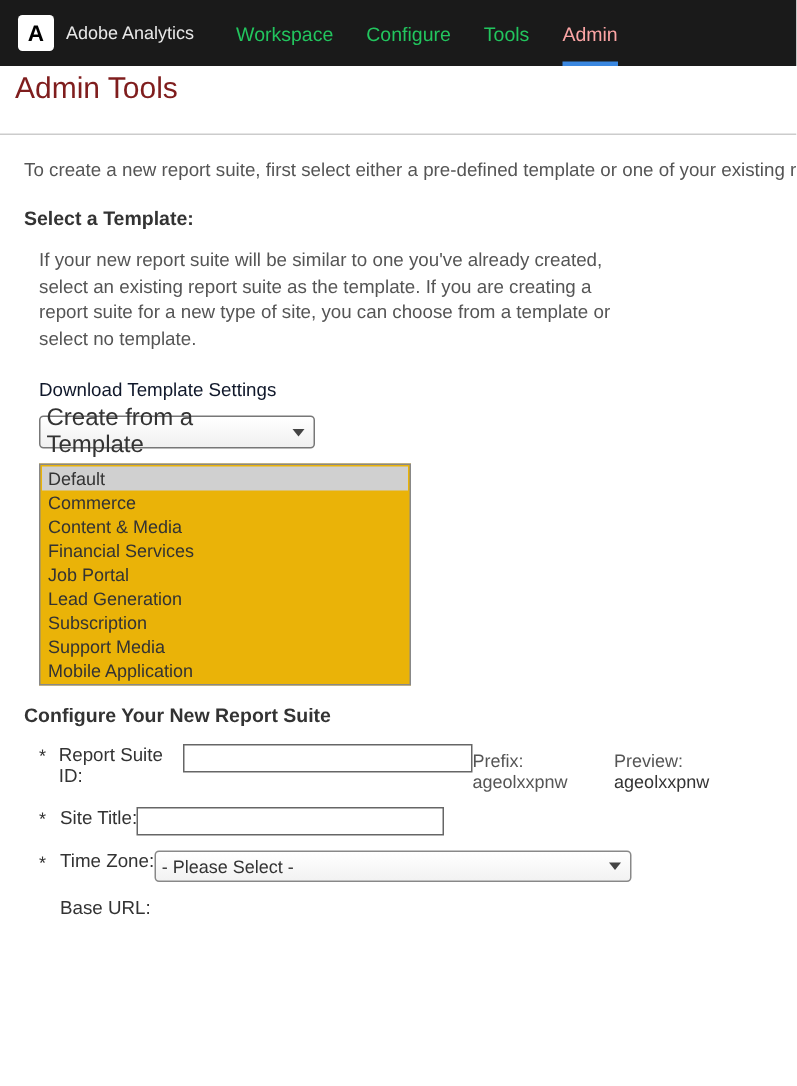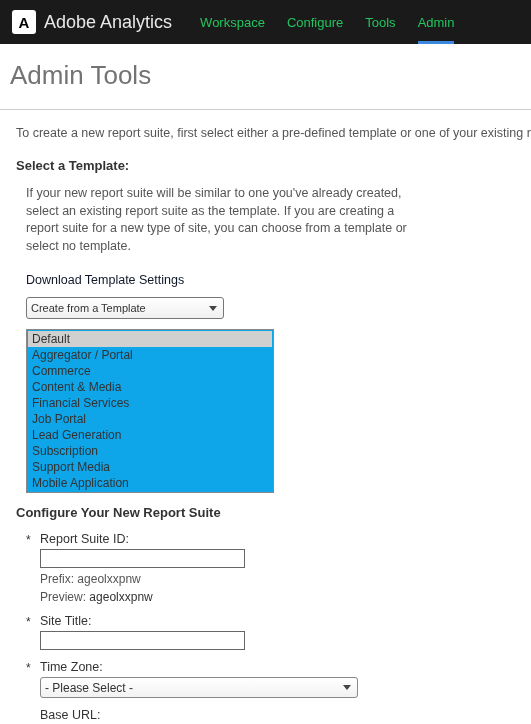--- a/index.html
+++ b/index.html
@@ -25,48 +25,48 @@
     border-radius: 3px;
     display: flex;
     align-items: center;
     justify-content: center;
     font-weight: bold;
     color: #000;
     font-size: 15px;
   }
   .app-title {
     color: #e8e8e8;
-    font-size: 18px;
+    font-size: 12px;
     margin-right: 20px;
   }
   .nav {
     display: flex;
     gap: 22px;
     align-items: center;
     height: 100%;
   }
   .nav-item {
     color: #22c55e;
     font-size: 13px;
     cursor: pointer;
     height: 100%;
     display: flex;
     align-items: center;
   }
   .nav-item.active {
-    color: #22c55e;
+    color: #fca5a5;
     font-weight: 500;
     border-bottom: 3px solid #3a87e0;
     padding-top: 3px;
   }
   .page-title {
-    padding: 16px 10px 18px 10px;
-    font-size: 26px;
+    padding: 4px 10px 18px 10px;
+    font-size: 20px;
     font-weight: 400;
-    color: #737373;
+    color: #7f1d1d;
     border-bottom: 1px solid #ccc;
   }
   .content {
     padding: 16px 16px 10px 16px;
   }
   .intro {
     color: #555;
     font-size: 12.5px;
     white-space: nowrap;
   }
@@ -84,23 +84,23 @@
     margin-bottom: 18px;
     margin-left: 10px;
   }
   .download-link {
     color: #0f172a;
     font-size: 12.5px;
     margin: 0 0 10px 10px;
     cursor: pointer;
   }
   .template-select {
-    width: 198px;
+    width: 184px;
     height: 22px;
-    font-size: 11px;
+    font-size: 16px;
     border: 1px solid #777;
     border-radius: 3px;
     background: linear-gradient(#fff,#f0f0f0);
     padding: 0 4px;
     margin-left: 10px;
     display: flex;
     align-items: center;
     justify-content: space-between;
     cursor: pointer;
   }
@@ -109,21 +109,21 @@
     border-left: 4px solid transparent;
     border-right: 4px solid transparent;
     border-top: 5px solid #444;
     margin-right: 2px;
   }
   .template-list {
     border: 1px solid #888;
     width: 248px;
     margin-top: 10px;
     margin-left: 10px;
-    background: #0ea5e9;
+    background: #eab308;
     padding: 1px;
   }
   .template-list .opt {
     font-size: 12px;
     padding: 1px 4px;
     color: #333;
     cursor: pointer;
   }
   .template-list .opt.selected {
     background: #d0d0d0;
@@ -135,21 +135,20 @@
     padding-left: 10px;
   }
   .req {
     width: 14px;
     font-size: 12px;
     color: #333;
     padding-top: 1px;
   }
   .field-col {
     display: flex;
-    flex-direction: column;
   }
   .field-label {
     font-size: 12.5px;
     color: #333;
     margin-bottom: 3px;
   }
   .text-input {
     width: 205px;
     height: 19px;
     border: 1px solid #666;
@@ -203,21 +202,20 @@
 
   <div class="download-link">Download Template Settings</div>
 
   <div class="template-select">
     <span>Create from a Template</span>
     <span class="caret"></span>
   </div>
 
   <div class="template-list">
     <div class="opt selected">Default</div>
-    <div class="opt">Aggregator / Portal</div>
     <div class="opt">Commerce</div>
     <div class="opt">Content &amp; Media</div>
     <div class="opt">Financial Services</div>
     <div class="opt">Job Portal</div>
     <div class="opt">Lead Generation</div>
     <div class="opt">Subscription</div>
     <div class="opt">Support Media</div>
     <div class="opt">Mobile Application</div>
   </div>
 

